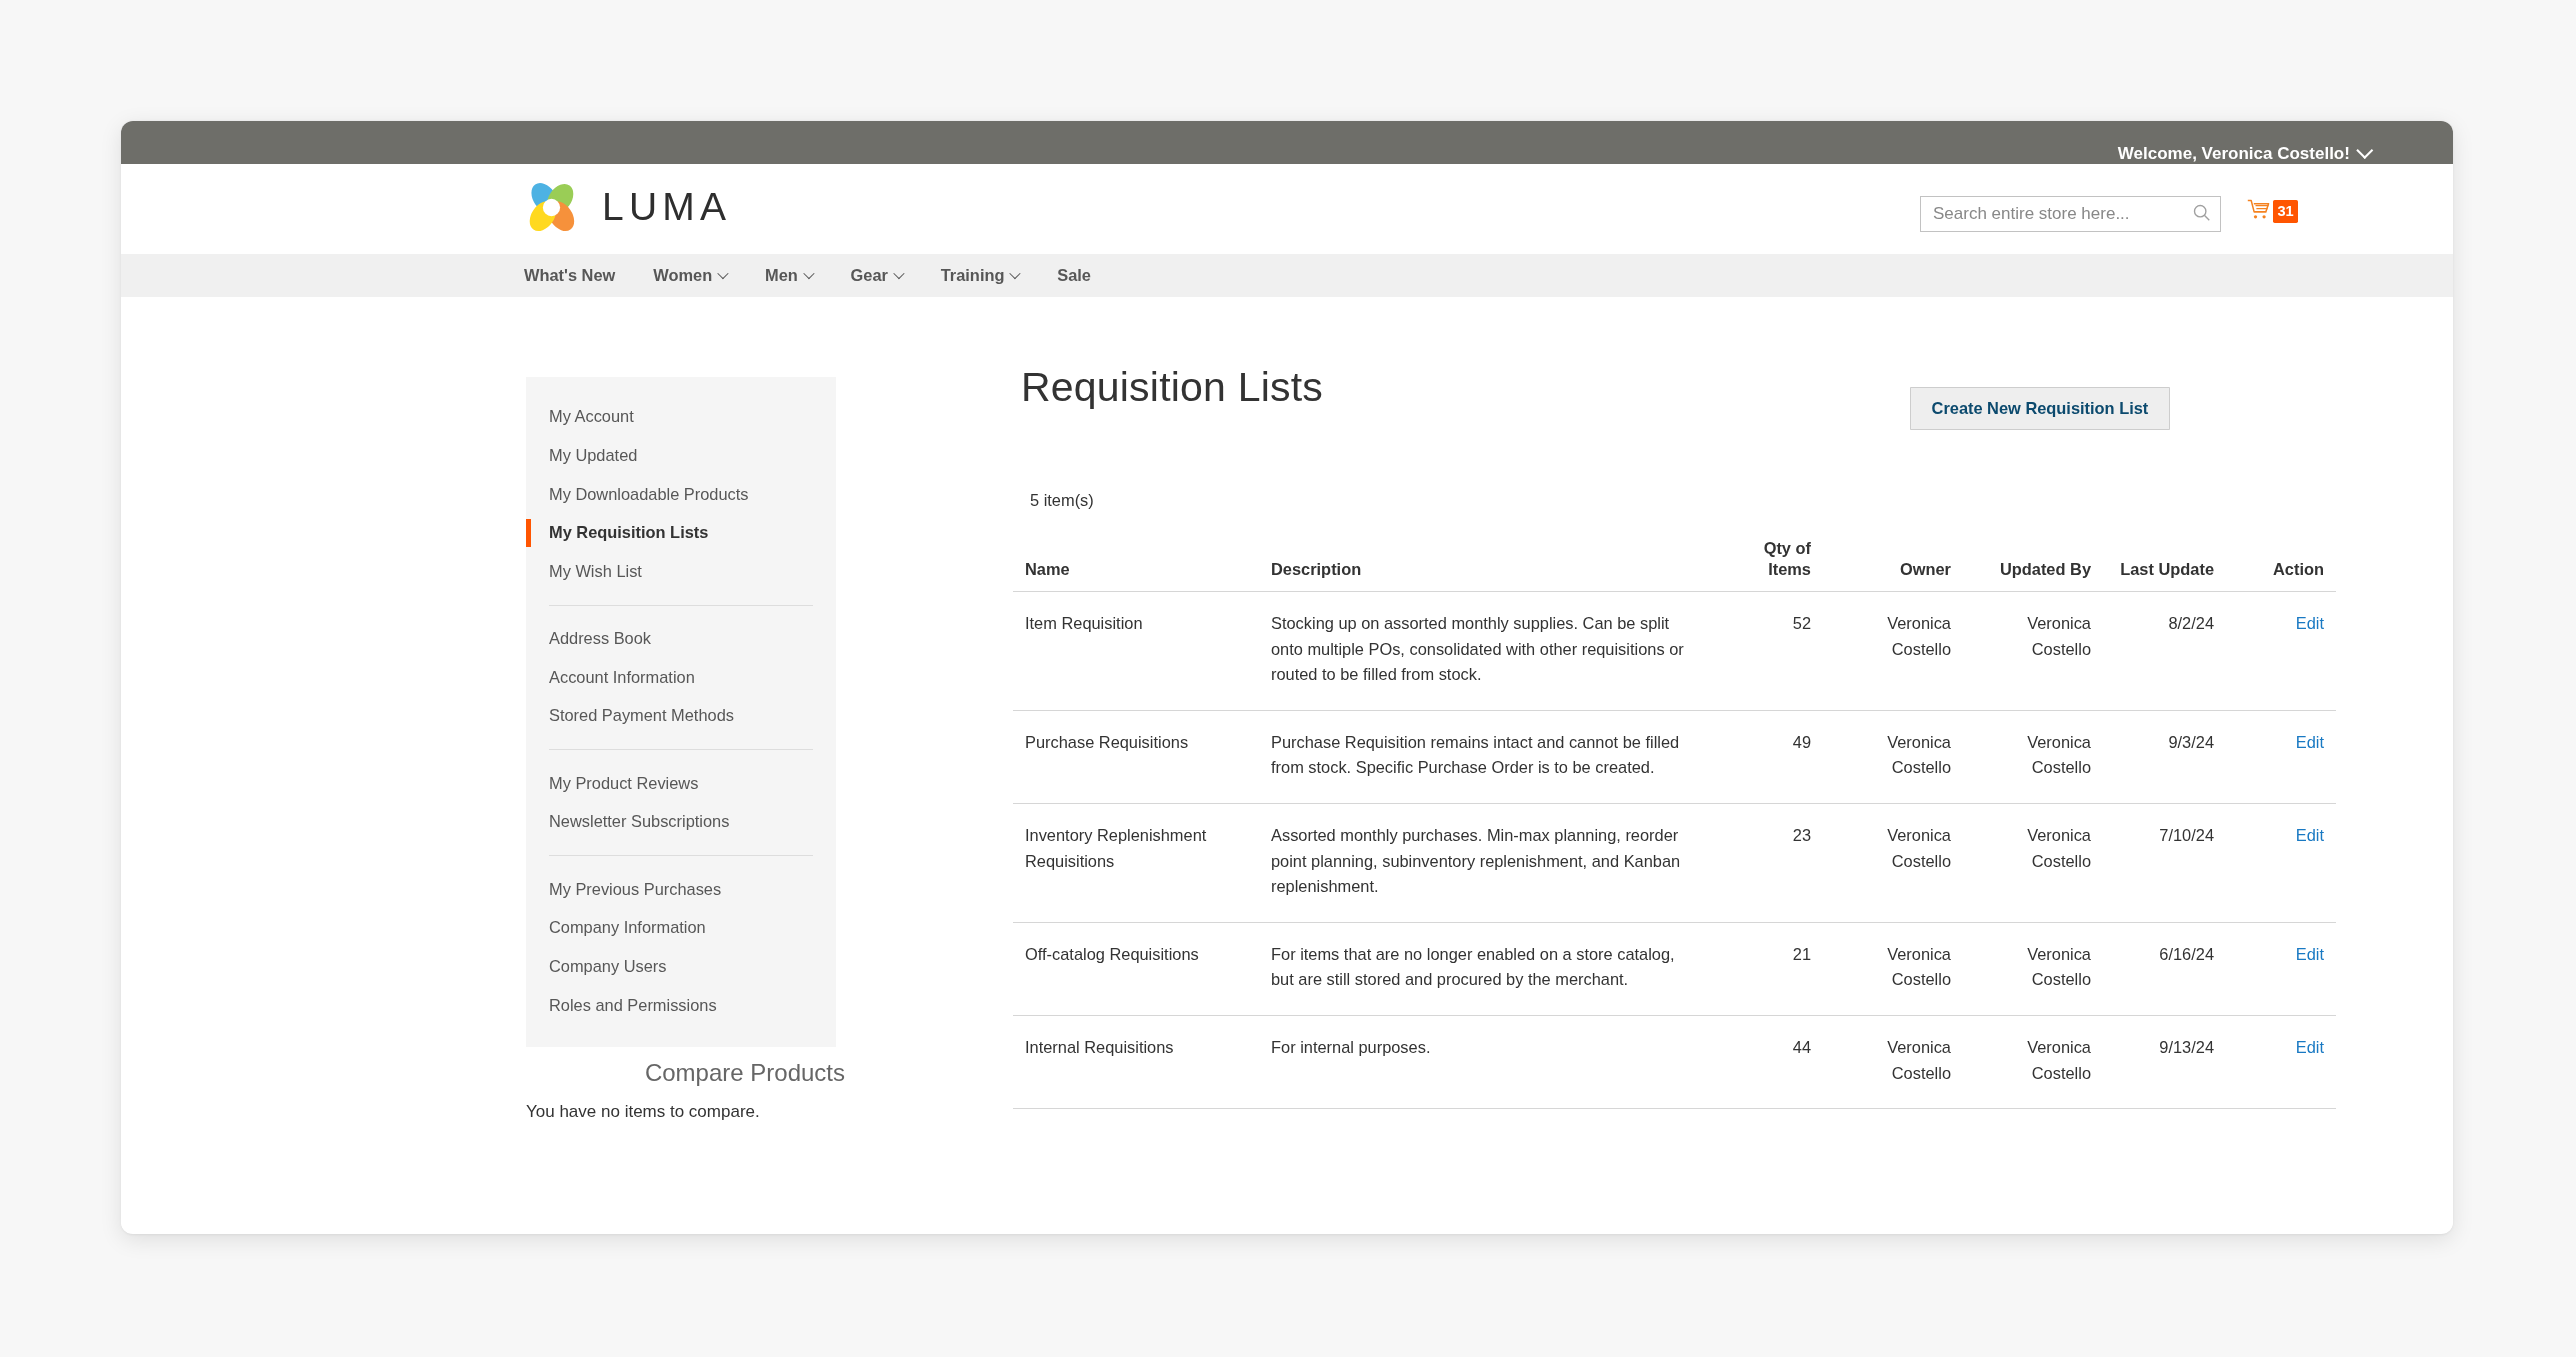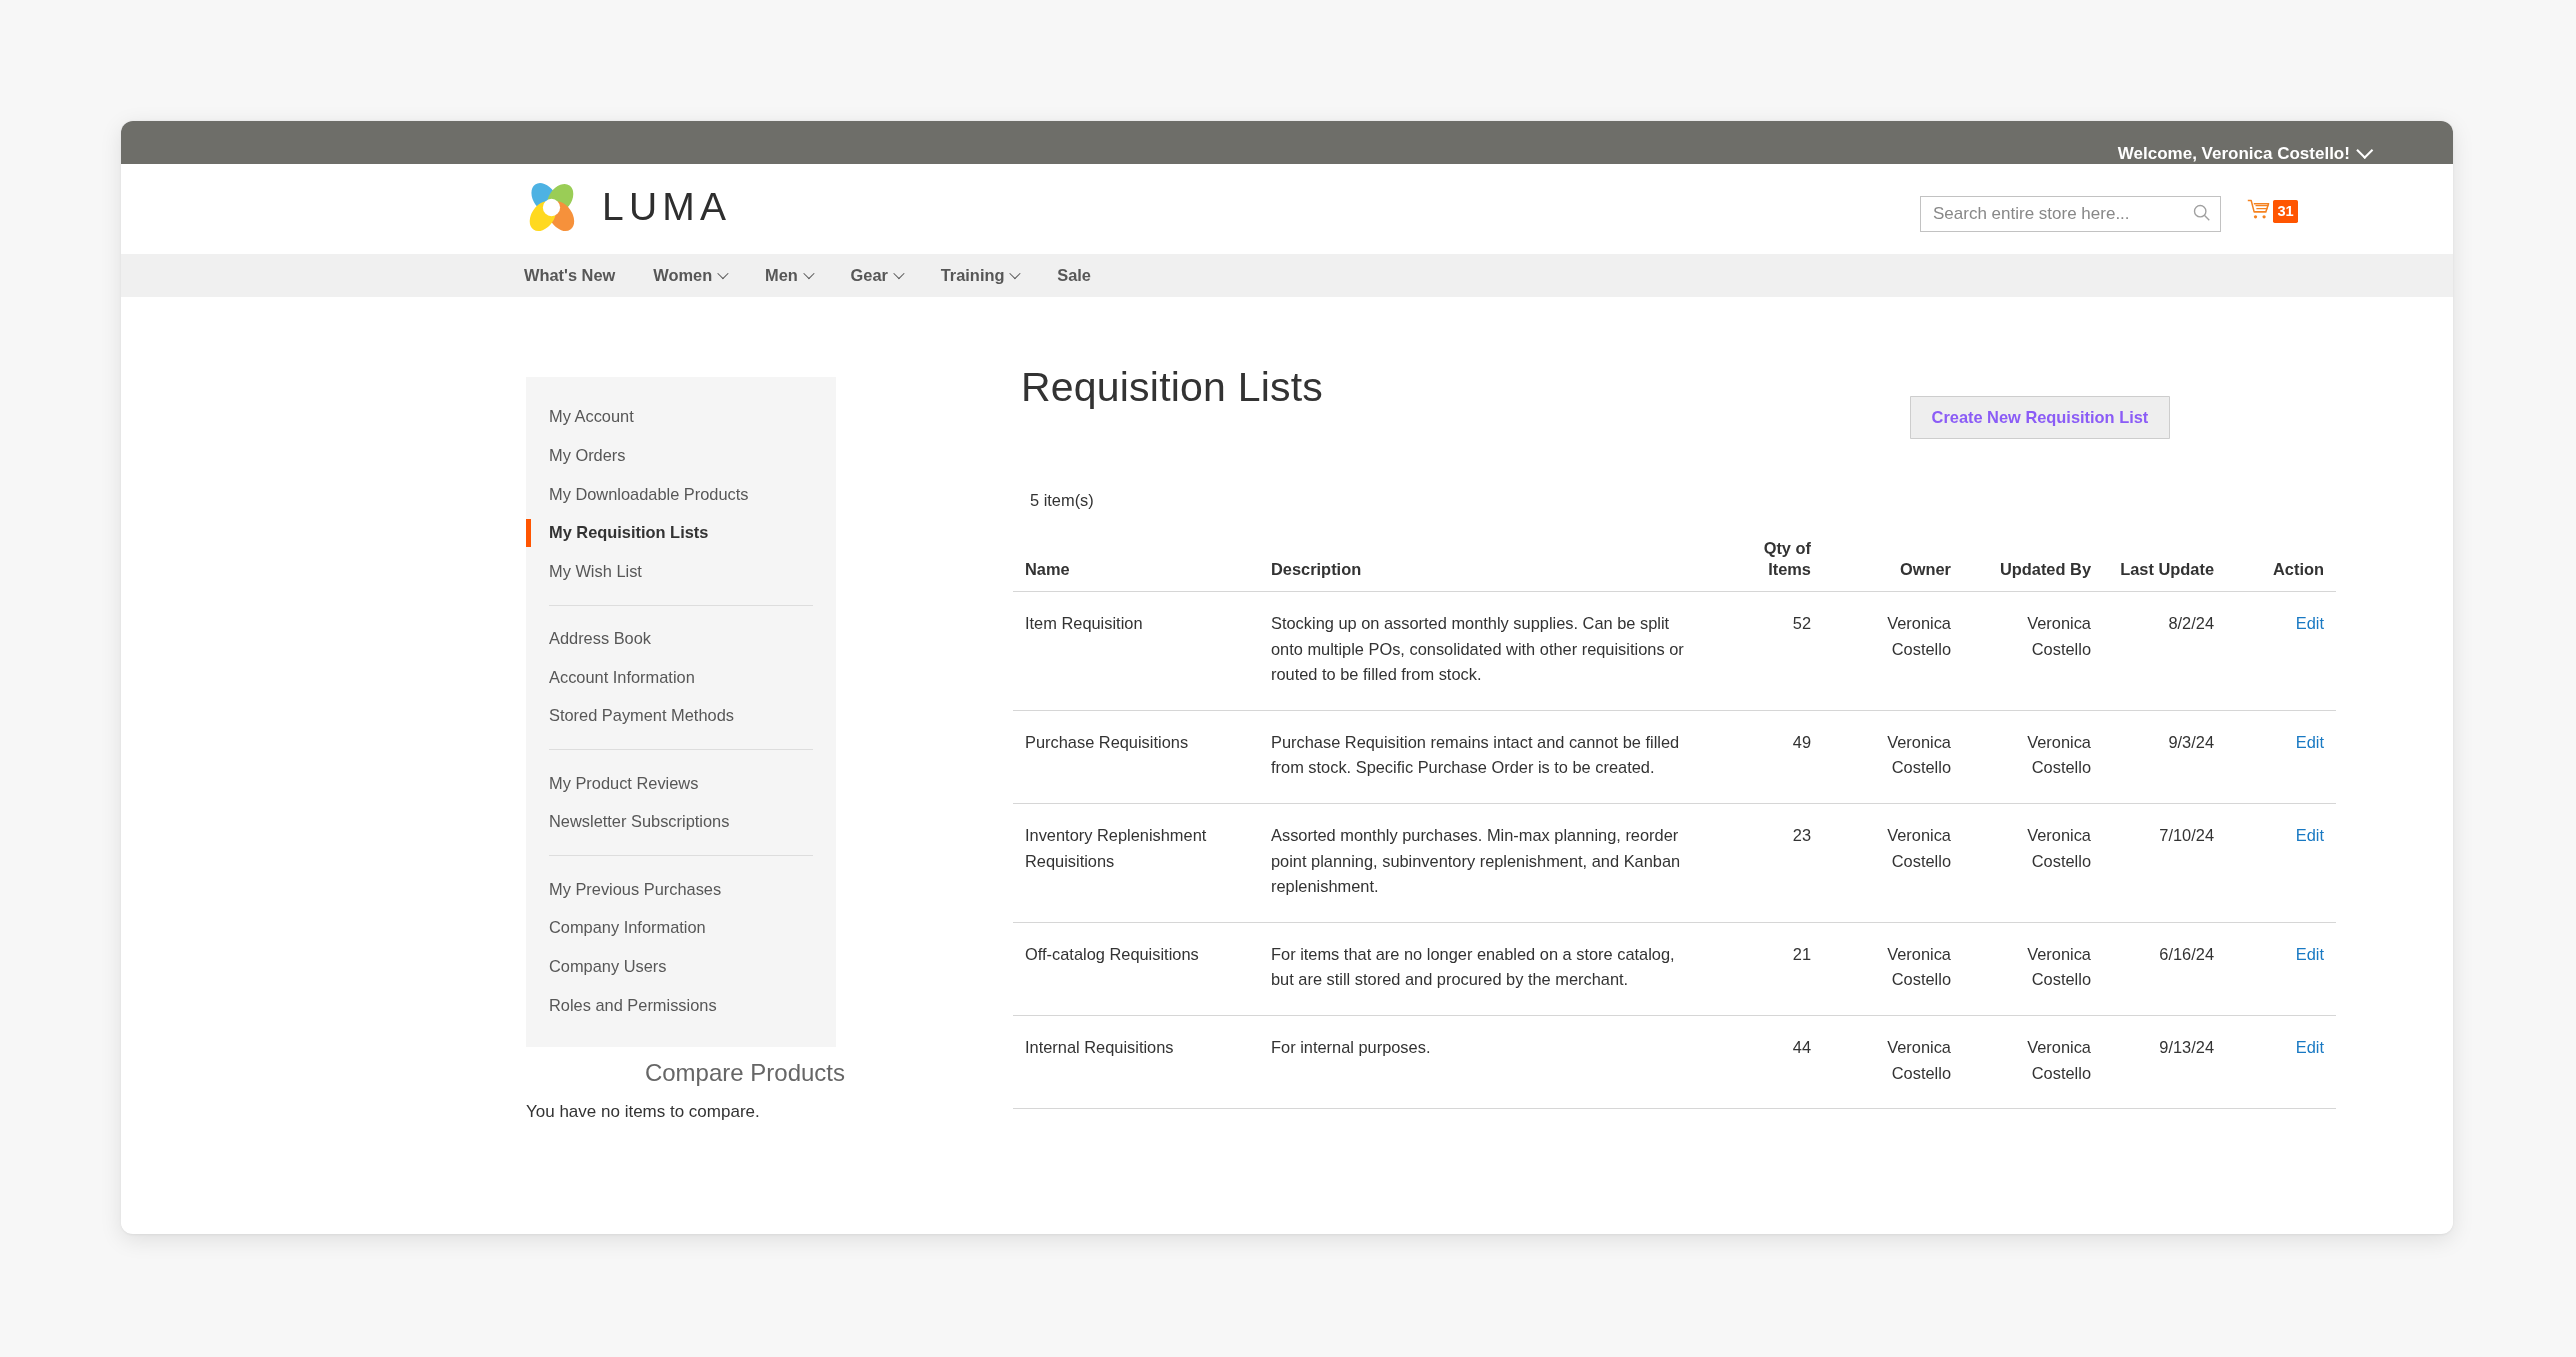--- a/index.html
+++ b/index.html
@@ -254,24 +254,24 @@
     font-size: 41px;
     font-weight: 300;
     color: #333333;
     margin: 8px;
     line-height: 1.1;
     letter-spacing: 0.2px;
   }
   .create-btn {
     position: absolute;
     right: 0;
-    top: 31px;
+    top: 22px;
     background: #eeeeee;
     border: 0.9px solid #cdcdcd;
-    color: #8b5cf6;
+    color: #0c4a6e;
     font-size: 16.4px;
     font-weight: bold;
     padding: 11.2px 20.7px;
     cursor: pointer;
     font-family: "Liberation Sans", sans-serif;
     white-space: nowrap;
     border-radius: 0.9px;
   }
 
   .items-count {
@@ -405,21 +405,21 @@
     </div>
 
     <div class="content">
 
       <div class="sidebar">
         <div class="side-group">
           <div class="side-item">
             <span>My Account</span>
           </div>
           <div class="side-item">
-            <span>My Orders</span>
+            <span>My Updated</span>
           </div>
           <div class="side-item">
             <span>My Downloadable Products</span>
           </div>
           <div class="side-item active">
             <span>My Requisition Lists</span>
           </div>
           <div class="side-item">
             <span>My Wish List</span>
           </div>

